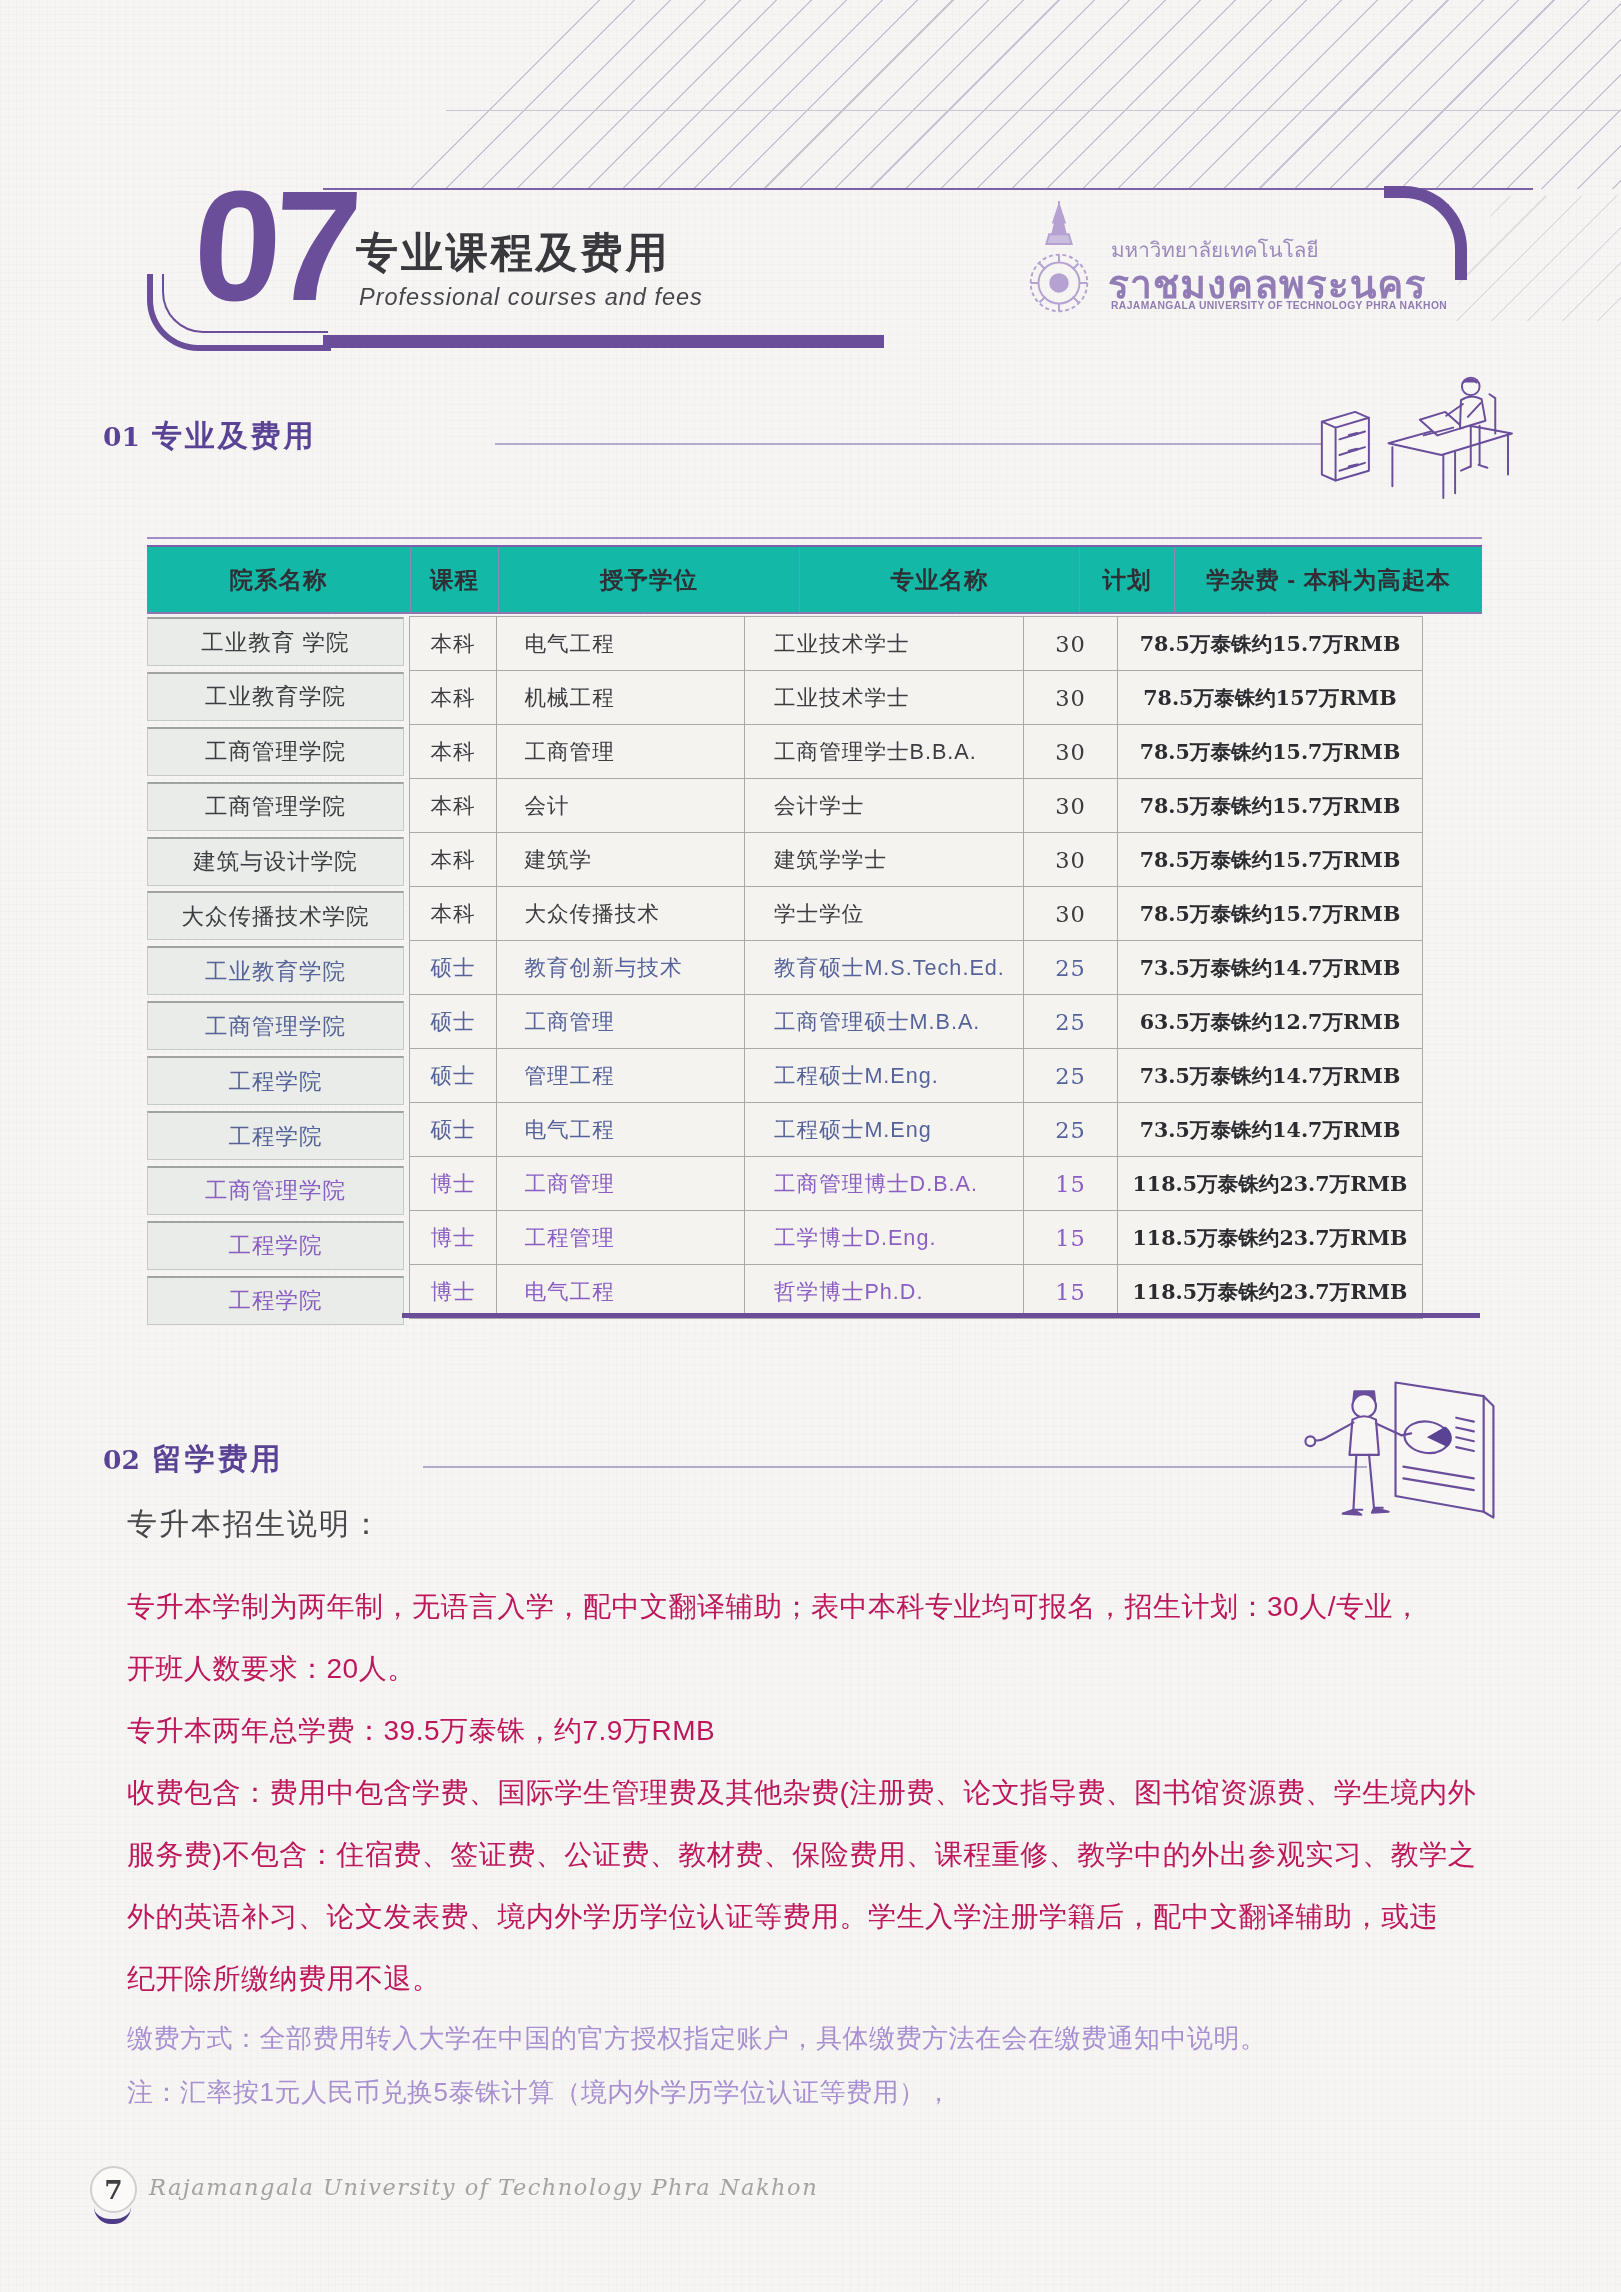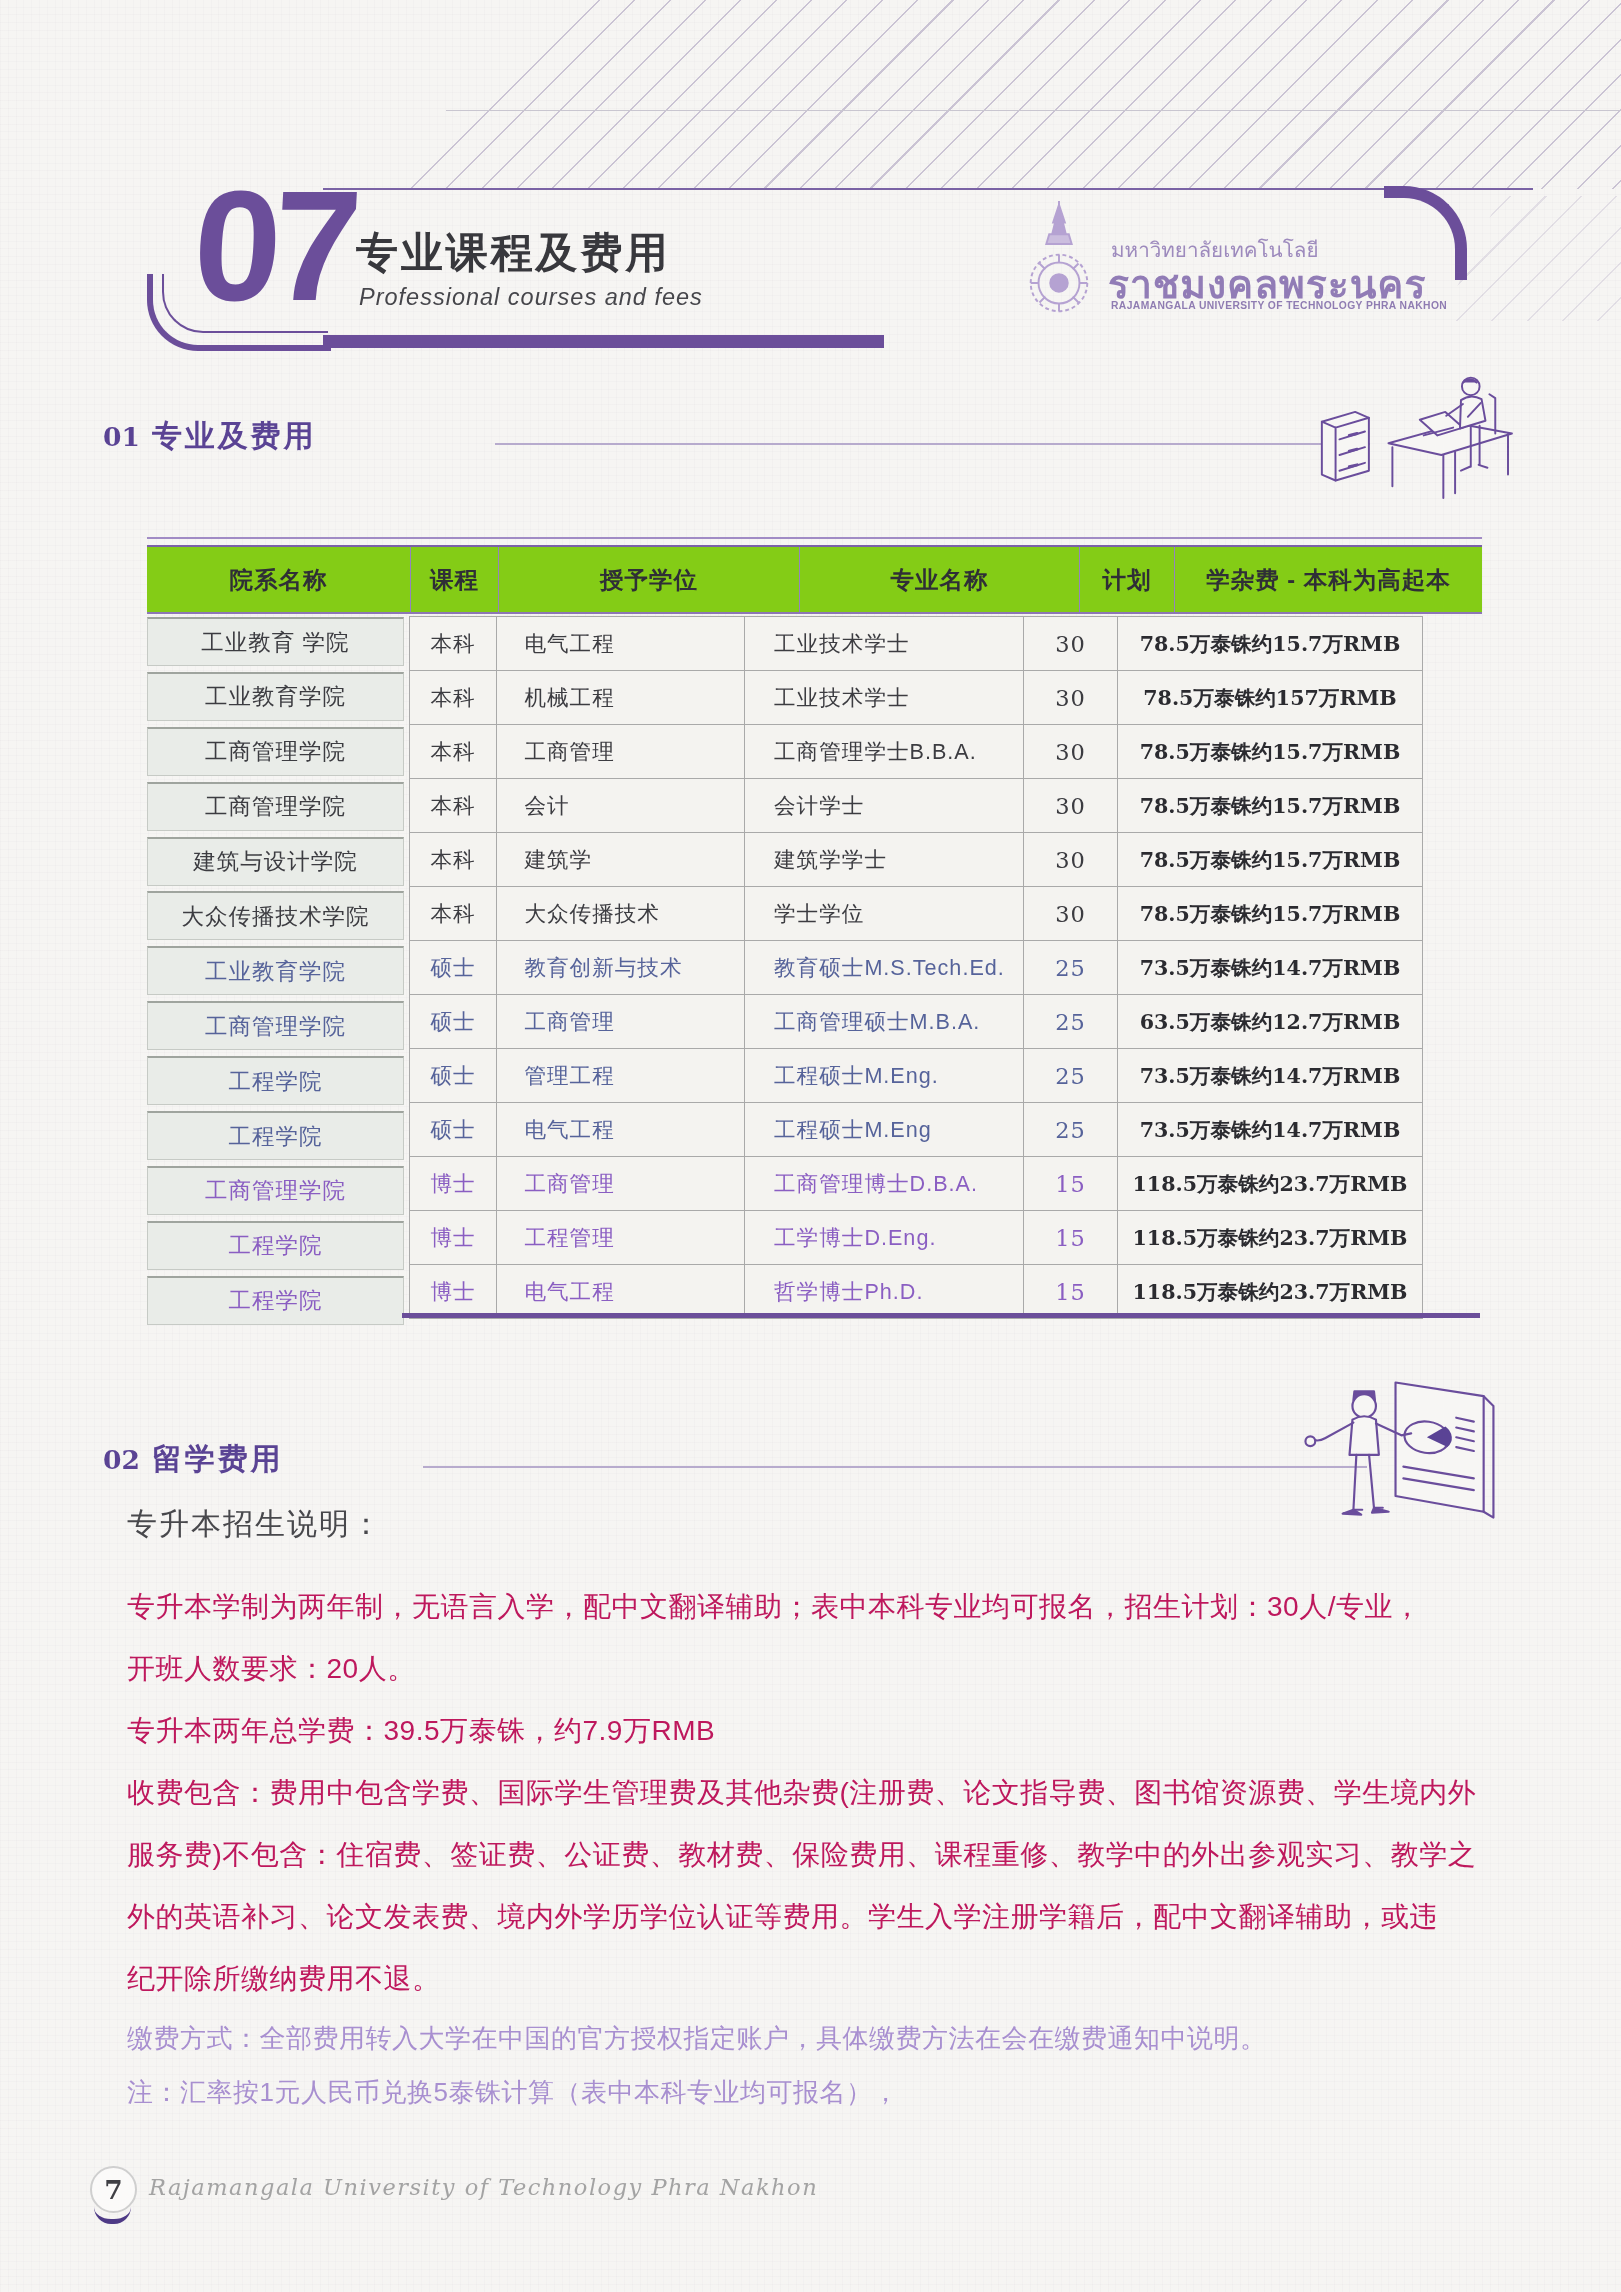--- a/index.html
+++ b/index.html
@@ -43,21 +43,21 @@
   .section-num{font-family:"DejaVu Serif",serif;font-size:26.5px;font-weight:bold;}
   .section-label{font-size:30px;font-weight:bold;letter-spacing:2.9px;}
   #section1-head{left:103px;top:416px;}
   #section2-head{left:103px;top:1439px;}
   #section1-line{left:495px;top:443px;width:875px;border-top:2px solid #b7abcd;}
   #section2-line{left:423px;top:1466px;width:944px;border-top:2px solid #b7abcd;}
 
   
   #tbl-topline{left:147px;top:537px;width:1335px;border-top:2px solid #a18cc5;}
   #tbl-header{left:147px;top:545px;width:1335px;height:69px;display:flex;
-      background:#84cc16;border-top:2.9px solid #7b61a7;border-bottom:2px solid #8d77b5;box-sizing:border-box;}
+      background:#14b8a6;border-top:2.9px solid #7b61a7;border-bottom:2px solid #8d77b5;box-sizing:border-box;}
   .th{display:flex;align-items:center;justify-content:center;font-weight:bold;
       font-size:23.5px;color:#2f2f36;letter-spacing:1px;box-sizing:border-box;}
   .th + .th{border-left:1px solid #9583bd;}
   .th:nth-child(1){width:263px;}.th:nth-child(2){width:88px;}
   .th:nth-child(3){width:301px;}.th:nth-child(4){width:280px;}
   .th:nth-child(5){width:95px;}.th:nth-child(6){width:308px;}
 
   #college-column{left:147px;top:617px;width:257px;}
   .college-tile{height:46px;margin-bottom:5.9px;display:flex;align-items:center;justify-content:center;
       background:#e9ece8;border:1px solid #c6cac5;border-top:2px solid #9fa49e;
@@ -300,19 +300,19 @@
 <div class="abs" id="notes">
     <p class="note-lead">专升本招生说明：</p>
     <p class="note-normal">专升本学制为两年制，无语言入学，配中文翻译辅助；表中本科专业均可报名，招生计划：30人/专业，</p>
     <p class="note-normal">开班人数要求：20人。</p>
     <p class="note-normal">专升本两年总学费：39.5万泰铢，约7.9万RMB</p>
     <p class="note-normal">收费包含：费用中包含学费、国际学生管理费及其他杂费(注册费、论文指导费、图书馆资源费、学生境内外</p>
     <p class="note-normal">服务费)不包含：住宿费、签证费、公证费、教材费、保险费用、课程重修、教学中的外出参观实习、教学之</p>
     <p class="note-normal">外的英语补习、论文发表费、境内外学历学位认证等费用。学生入学注册学籍后，配中文翻译辅助，或违</p>
     <p class="note-normal">纪开除所缴纳费用不退。</p>
     <p class="note-purple">缴费方式：全部费用转入大学在中国的官方授权指定账户，具体缴费方法在会在缴费通知中说明。</p>
-    <p class="note-purple">注：汇率按1元人民币兑换5泰铢计算（表中本科专业均可报名），</p>
+    <p class="note-purple">注：汇率按1元人民币兑换5泰铢计算（境内外学历学位认证等费用），</p>
   </div>
 
 <div class="abs" id="footer-circle">7</div>
 <div class="abs" id="footer-arc"></div>
 <div class="abs" id="footer-script">Rajamangala University of Technology Phra Nakhon</div>
 
 
 </body></html>

